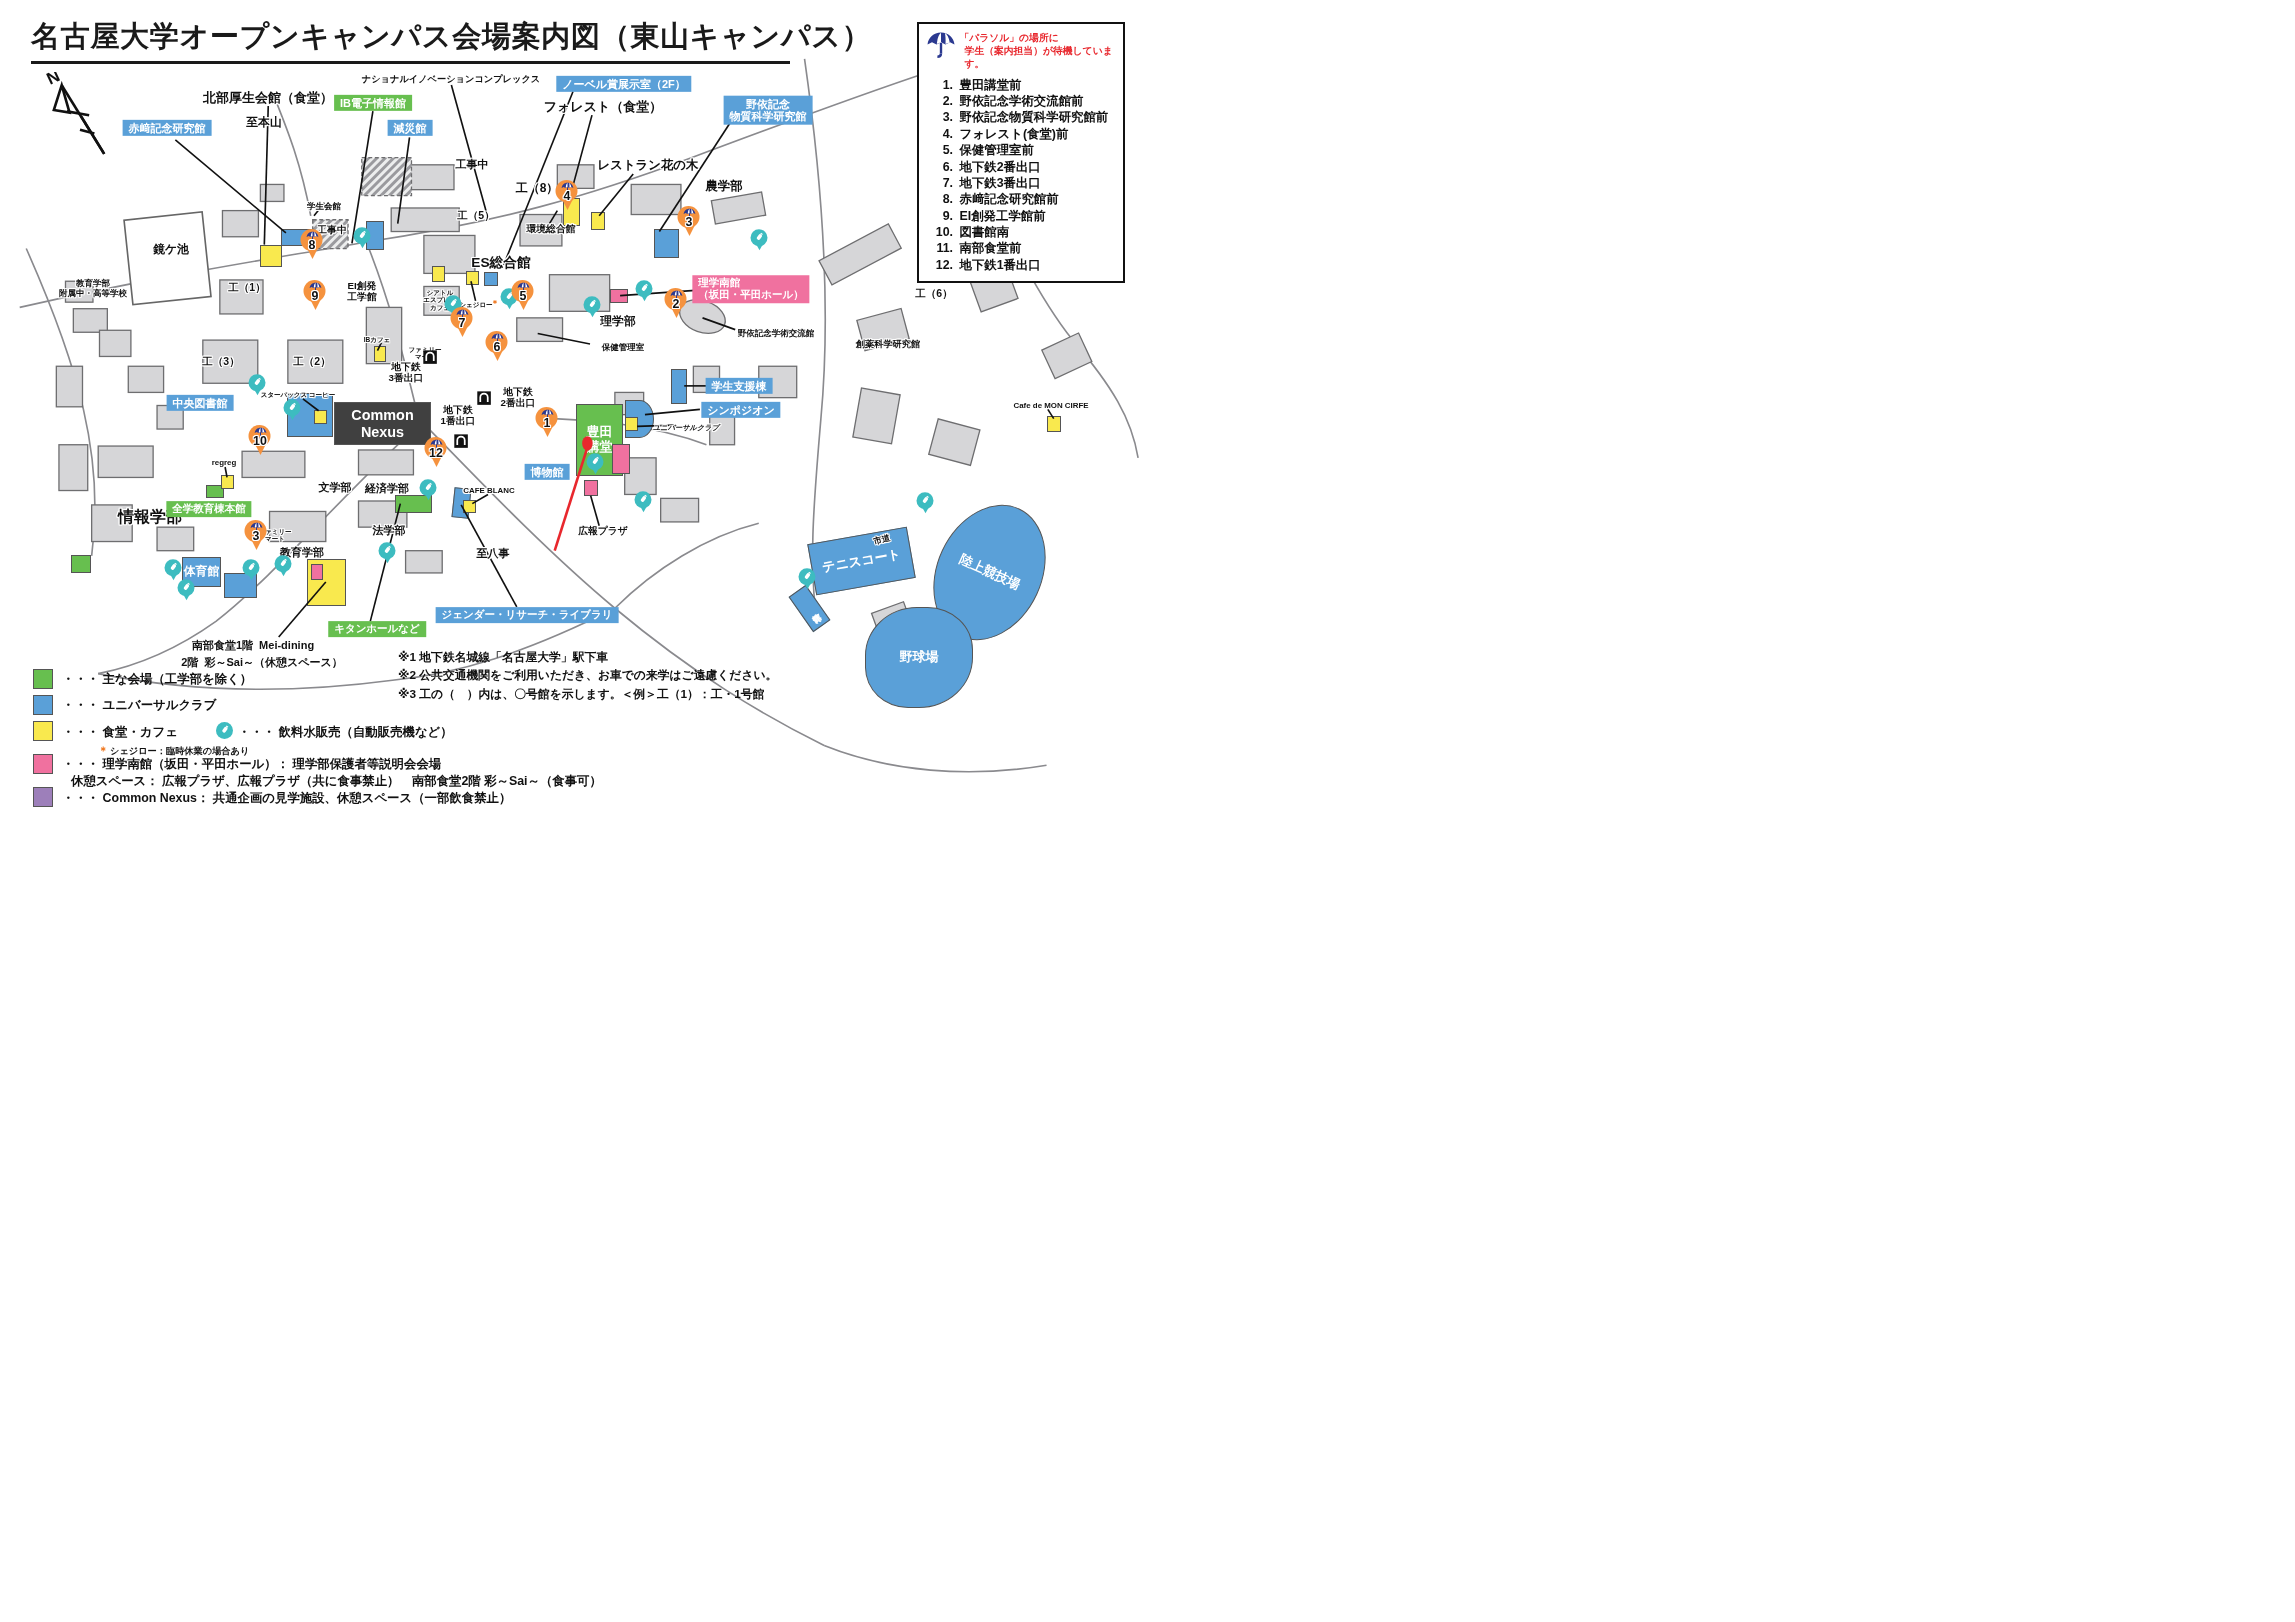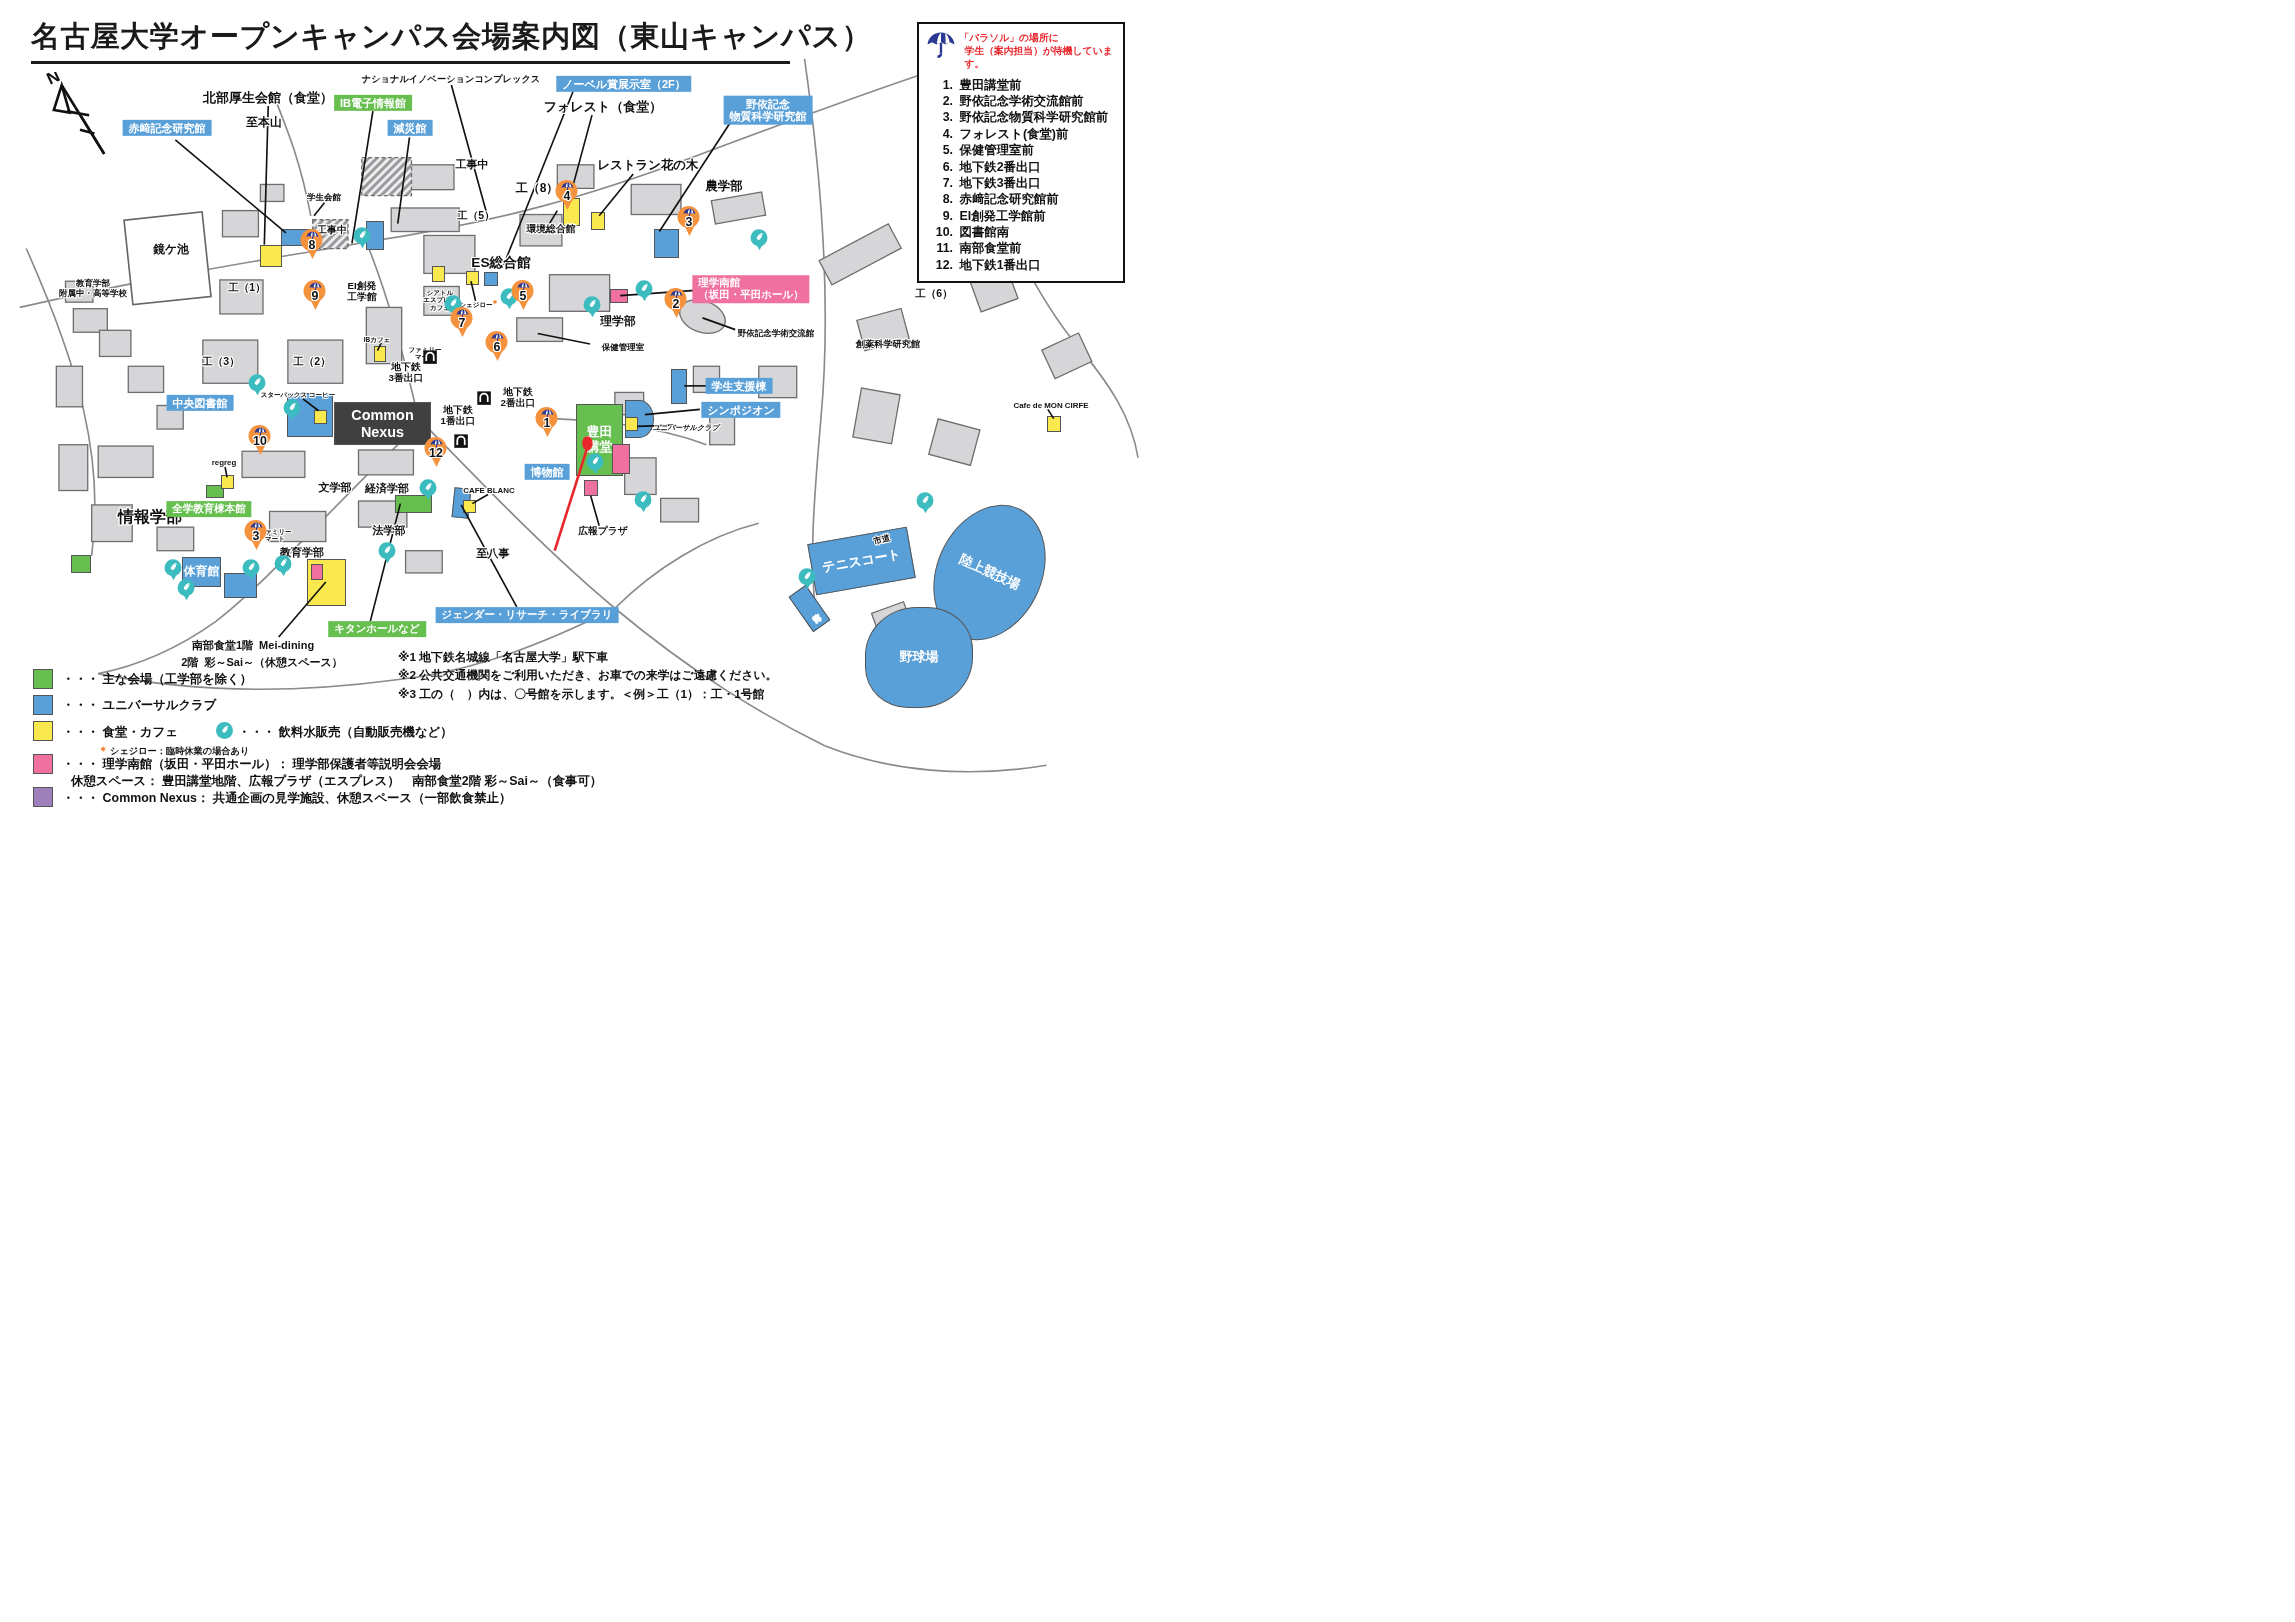--- a/index.html
+++ b/index.html
@@ -177,21 +177,21 @@
       <div class="bld p" style="left: 584px; top: 480px; width: 14.4px; height: 15.7px;"></div>
       <div class="bld p" style="left: 311px; top: 564px; width: 11.8px; height: 15.7px;"></div>
       <div class="bld u" style="left: 334px; top: 402px; width: 97px; height: 43px;"><span style="font-size: 14.4px;">Common
 Nexus</span></div>
       <div class="lbl k halo" style="left: 268px; top: 98px; font-size: 13px;">北部厚生会館（食堂）</div>
       <div class="lbl k halo" style="left: 451px; top: 79px; font-size: 9.2px;">ナショナルイノベーションコンプレックス</div>
       <div class="lbl k halo" style="left: 603px; top: 107px; font-size: 13px;">フォレスト（食堂）</div>
       <div class="lbl k halo" style="left: 648px; top: 166px; font-size: 12.4px;">レストラン花の木</div>
       <div class="lbl k halo" style="left: 724px; top: 187px; font-size: 12.4px;">農学部</div>
       <div class="lbl k halo" style="left: 264px; top: 123px; font-size: 11.8px;">至本山</div>
-      <div class="lbl k halo" style="left: 324px; top: 198px; font-size: 8.5px;">学生会館</div>
+      <div class="lbl k halo" style="left: 324px; top: 207px; font-size: 8.5px;">学生会館</div>
       <div class="lbl k halo" style="left: 472px; top: 164px; font-size: 11px;">工事中</div>
       <div class="lbl k halo" style="left: 505px; top: 189px; font-size: 12px; margin-left: 32px;">工（8）</div>
       <div class="lbl k halo" style="left: 332px; top: 230px; font-size: 9.8px;">工事中</div>
       <div class="lbl k halo" style="left: 171px; top: 250px; font-size: 11.8px;">鏡ケ池</div>
       <div class="lbl k halo" style="left: 476px; top: 216px; font-size: 10.5px;">工（5）</div>
       <div class="lbl k halo" style="left: 551px; top: 229px; font-size: 9.8px;">環境総合館</div>
       <div class="lbl k halo" style="left: 501px; top: 263px; font-size: 13.7px;">ES総合館</div>
       <div class="lbl k halo" style="left: 247px; top: 288px; font-size: 10.5px;">工（1）</div>
       <div class="lbl k halo" style="left: 362px; top: 292px; font-size: 9.8px;">EI創発
 工学館</div>
@@ -708,18 +708,18 @@
           <rect x="5.2" y="0.6" width="3.6" height="2.2" fill="#fff"></rect>
           <rect x="4" y="3" width="6" height="10" rx="2.4" fill="#fff"></rect>
         </g>
       </svg>
     </div>
   <div class="leg-txt" style="left:238px;top:724px;">・・・ 飲料水販売（自動販売機など）</div>
   <div class="leg-small" style="left:98px;top:744px;color:#f07820;font-size:10.5px;">＊</div>
   <div class="leg-small" style="left:110px;top:745px;">シェジロー：臨時休業の場合あり</div>
   <div class="leg-sq" style="left:33px;top:754px;background:#f0719f;"></div>
   <div class="leg-txt" style="left:62px;top:756px;">・・・ 理学南館（坂田・平田ホール）： 理学部保護者等説明会会場</div>
-  <div class="leg-txt" style="left:71px;top:773px;">休憩スペース： 豊田講堂地階、広報プラザ（エスプレス）　南部食堂2階 彩～Sai～（食事可）</div>
+  <div class="leg-txt" style="left:71px;top:773px;">休憩スペース： 広報プラザ、広報プラザ（共に食事禁止）　南部食堂2階 彩～Sai～（食事可）</div>
   <div class="leg-sq" style="left:33px;top:787px;background:#9d7fba;"></div>
   <div class="leg-txt" style="left:62px;top:790px;">・・・ Common Nexus： 共通企画の見学施設、休憩スペース（一部飲食禁止）</div>
 
 </div>
 
 
 </body></html>

